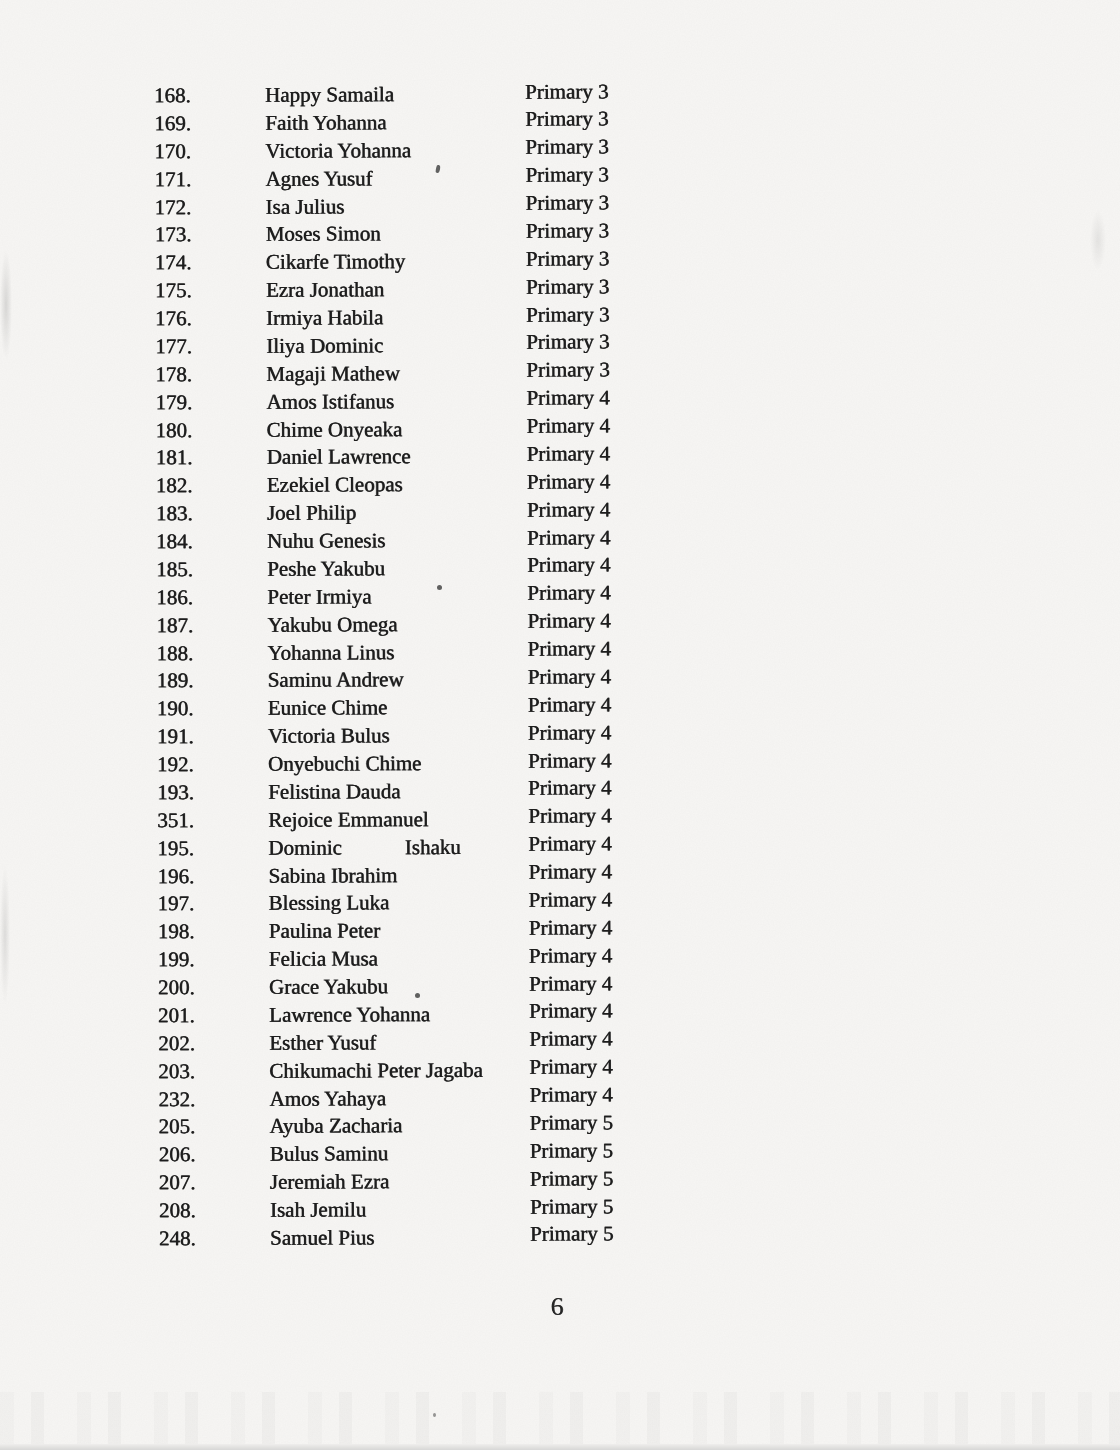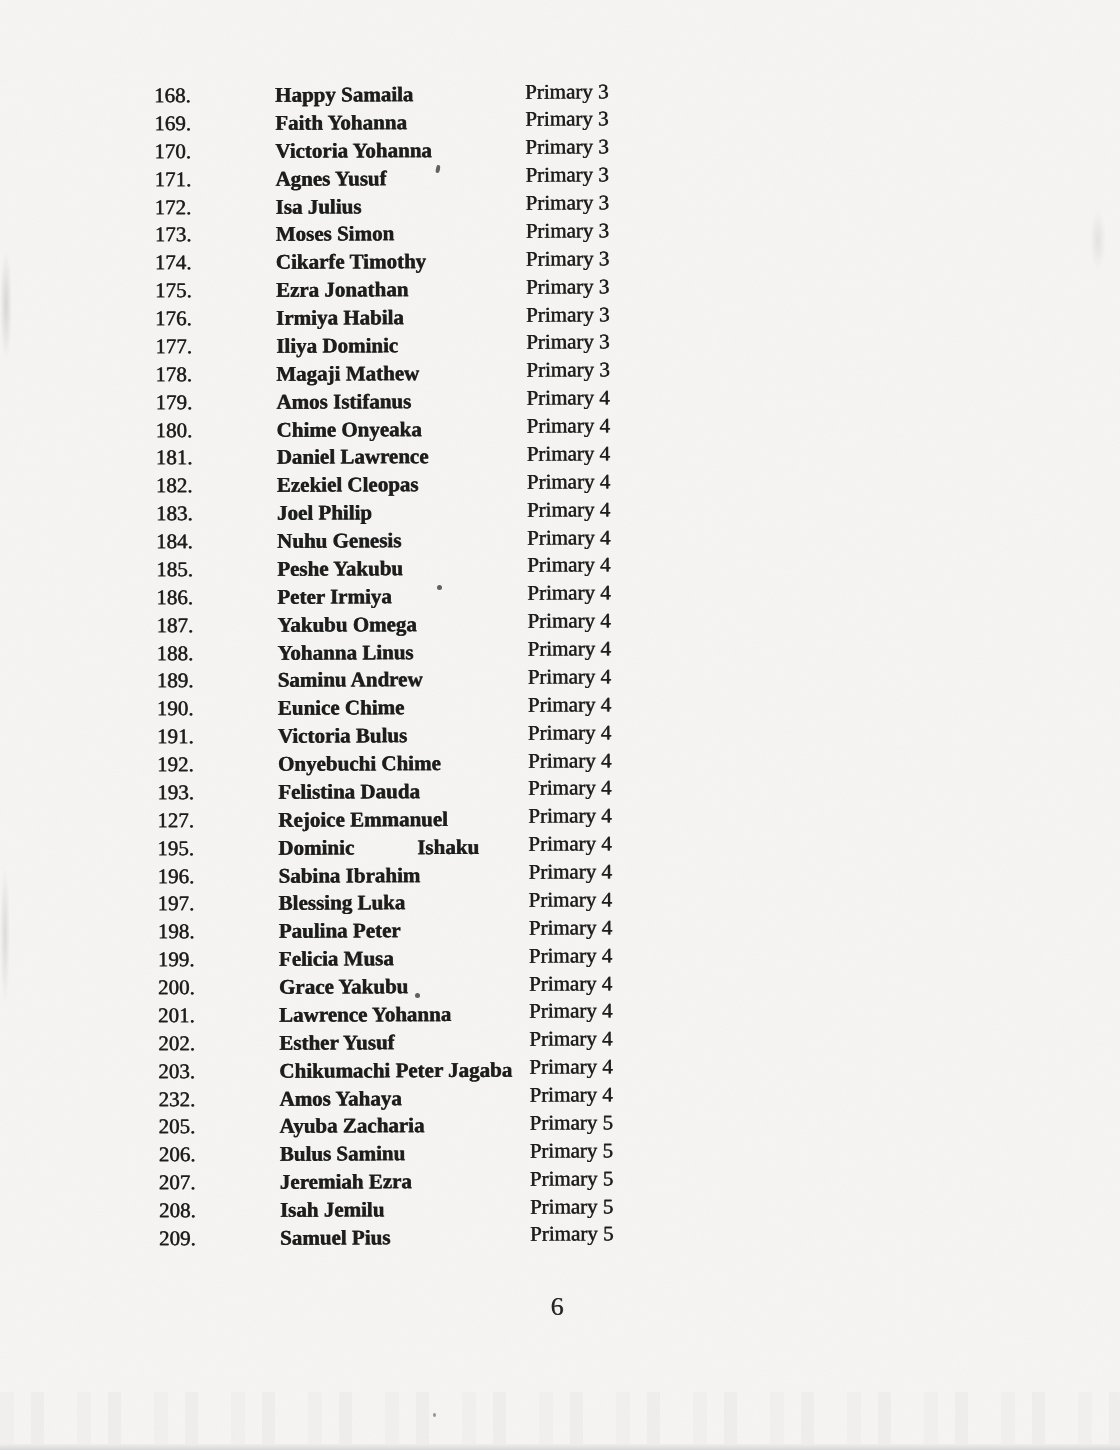--- a/index.html
+++ b/index.html
@@ -17,21 +17,21 @@
     position: absolute; left: 0; top: 83px; width: 1120px;
     transform: rotate(-0.25deg);
     transform-origin: 0 0;
     color: #1d1d1d;
   }
   .row { position: relative; height: 27.88px; line-height: 27.88px; font-size: 21px; }
   .row span {
     text-shadow: 0.5px 0 0.4px rgba(29,29,29,.85), -0.3px 0 0.4px rgba(29,29,29,.45);
   }
   .c-no    { position: absolute; left: 154px; }
-  .c-name  { position: absolute; left: 275px; white-space: pre; font-weight: bold; }
+  .c-name  { position: absolute; left: 265px; white-space: pre; }
   .c-class { position: absolute; left: 525px; top: -2.5px; }
 
   .page-number {
     position: absolute; top: 1292px; left: 0; width: 1114px;
     text-align: center;
     font-size: 26px; color: #262626;
     text-shadow: 0.4px 0 0.4px rgba(30,30,30,.7);
   }
 
   
@@ -206,21 +206,21 @@
         <span class="c-no">192.</span>
         <span class="c-name">Onyebuchi Chime</span>
         <span class="c-class">Primary 4</span>
       </div>
       <div class="row">
         <span class="c-no">193.</span>
         <span class="c-name">Felistina Dauda</span>
         <span class="c-class">Primary 4</span>
       </div>
       <div class="row">
-        <span class="c-no">127.</span>
+        <span class="c-no">351.</span>
         <span class="c-name">Rejoice Emmanuel</span>
         <span class="c-class">Primary 4</span>
       </div>
       <div class="row">
         <span class="c-no">195.</span>
         <span class="c-name">Dominic            Ishaku</span>
         <span class="c-class">Primary 4</span>
       </div>
       <div class="row">
         <span class="c-no">196.</span>
@@ -281,21 +281,21 @@
         <span class="c-no">207.</span>
         <span class="c-name">Jeremiah Ezra</span>
         <span class="c-class">Primary 5</span>
       </div>
       <div class="row">
         <span class="c-no">208.</span>
         <span class="c-name">Isah Jemilu</span>
         <span class="c-class">Primary 5</span>
       </div>
       <div class="row">
-        <span class="c-no">209.</span>
+        <span class="c-no">248.</span>
         <span class="c-name">Samuel Pius</span>
         <span class="c-class">Primary 5</span>
       </div>
     </main>
 
   <div class="artifact a-comma"></div>
   <div class="artifact dot a-dot-1"></div>
   <div class="artifact dot a-dot-2"></div>
   <div class="artifact dot a-dot-3"></div>
 

